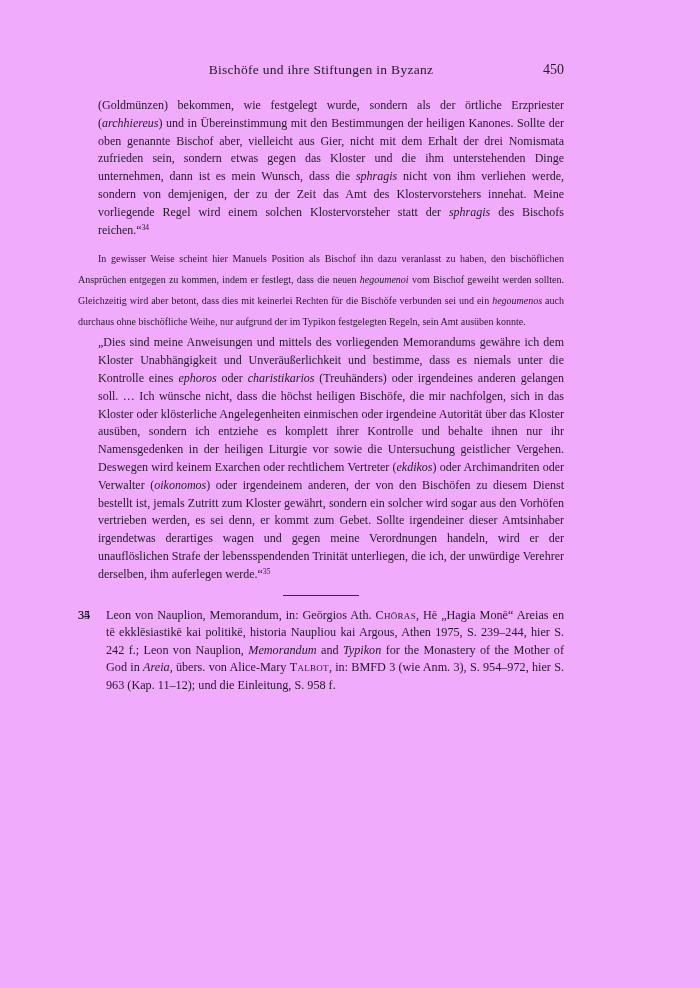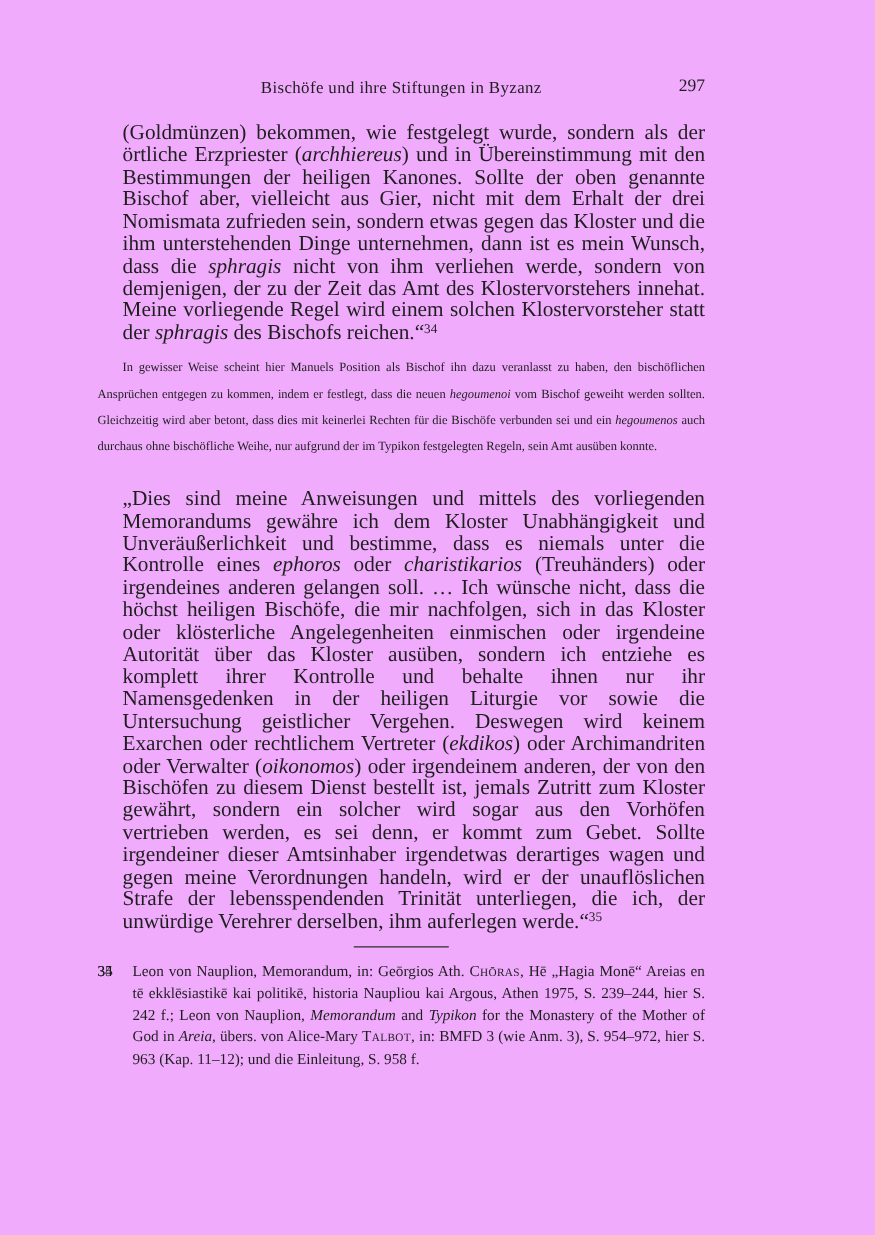--- a/index.html
+++ b/index.html
@@ -36,26 +36,26 @@
     letter-spacing: 0.3px;
   }
   .page-number {
     position: absolute;
     right: 0;
     top: 0;
     font-size: 14px;
   }
   .blockquote {
     margin: 18px 0 0 20px;
-    font-size: 17px;
+    font-size: 12px;
     line-height: 17.8px;
     text-align: justify;
   }
   .blockquote.second {
-    margin-top: 22px;
+    margin-top: 2px;
   }
   .body-para {
     margin: 9px 0 0 0;
     font-size: 10px;
     line-height: 21px;
     text-align: justify;
     text-indent: 20px;
   }
   .body-para.no-gap {
     margin-top: 0;
@@ -91,21 +91,21 @@
   }
 </style>
 </head>
 <body>
 
 <div class="page">
   <div class="content">
 
     <header class="page-header">
       <div class="running-title">Bischöfe und ihre Stiftungen in Byzanz</div>
-      <div class="page-number">297</div>
+      <div class="page-number">450</div>
     </header>
 
     <p class="blockquote"><span>(Goldmünzen) bekommen, wie festgelegt wurde, sondern als der örtliche Erzpriester (</span><span class="i">archhiereus</span><span>) und in Übereinstimmung mit den Bestimmungen der heiligen Kanones. Sollte der oben genannte Bischof aber, vielleicht aus Gier, nicht mit dem Erhalt der drei Nomismata zufrieden sein, sondern etwas gegen das Kloster und die ihm unterstehenden Dinge unternehmen, dann ist es mein Wunsch, dass die </span><span class="i">sphragis</span><span> nicht von ihm verliehen werde, sondern von demjenigen, der zu der Zeit das Amt des Klostervorstehers innehat. Meine vorliegende Regel wird einem solchen Klostervorsteher statt der </span><span class="i">sphragis</span><span> des Bischofs reichen.“</span><span class="sup">34</span></p>
 
     <p class="body-para"><span>In gewisser Weise scheint hier Manuels Position als Bischof ihn dazu veranlasst zu haben, den bischöflichen Ansprüchen entgegen zu kommen, indem er festlegt, dass die neuen </span><span class="i">hegoumenoi</span><span> vom Bischof geweiht werden sollten. Gleichzeitig wird aber betont, dass dies mit keinerlei Rechten für die Bischöfe verbunden sei und ein </span><span class="i">hegoumenos</span><span> auch durchaus ohne bischöfliche Weihe, nur aufgrund der im Typikon festgelegten Regeln, sein Amt ausüben konnte.</span></p>
 
 
     <p class="blockquote second"><span>„Dies sind meine Anweisungen und mittels des vorliegenden Memorandums gewähre ich dem Kloster Unabhängigkeit und Unveräußerlichkeit und bestimme, dass es niemals unter die Kontrolle eines </span><span class="i">ephoros</span><span> oder </span><span class="i">charistikarios</span><span> (Treuhänders) oder irgendeines anderen gelangen soll. … Ich wünsche nicht, dass die höchst heiligen Bischöfe, die mir nachfolgen, sich in das Kloster oder klösterliche Angelegenheiten einmischen oder irgendeine Autorität über das Kloster ausüben, sondern ich entziehe es komplett ihrer Kontrolle und behalte ihnen nur ihr Namensgedenken in der heiligen Liturgie vor sowie die Untersuchung geistlicher Vergehen. Deswegen wird keinem Exarchen oder rechtlichem Vertreter (</span><span class="i">ekdikos</span><span>) oder Archimandriten oder Verwalter (</span><span class="i">oikonomos</span><span>) oder irgendeinem anderen, der von den Bischöfen zu diesem Dienst bestellt ist, jemals Zutritt zum Kloster gewährt, sondern ein solcher wird sogar aus den Vorhöfen vertrieben werden, es sei denn, er kommt zum Gebet. Sollte irgendeiner dieser Amtsinhaber irgendetwas derartiges wagen und gegen meine Verordnungen handeln, wird er der unauflöslichen Strafe der lebensspendenden Trinität unterliegen, die ich, der unwürdige Verehrer derselben, ihm auferlegen werde.“</span><span class="sup">35</span></p>
 
     <hr class="footnote-sep">

